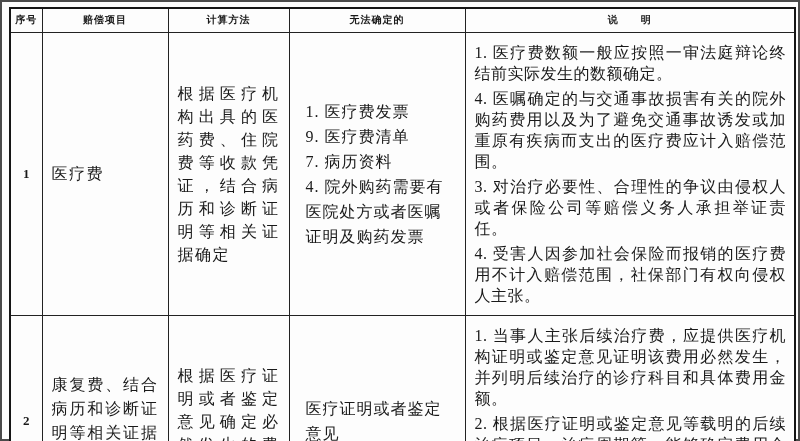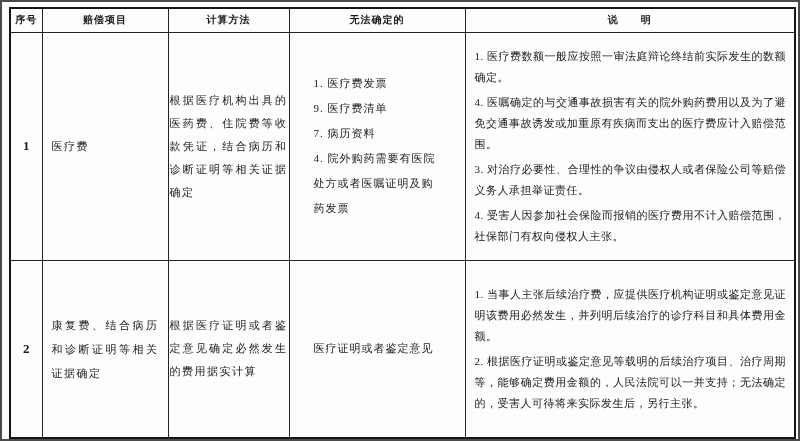--- a/index.html
+++ b/index.html
@@ -41,43 +41,43 @@
   .comp-table tr.row-2 { height: 178px; }
   .comp-table th {
     font-weight: bold;
     font-size: 10px;
     text-align: center;
     letter-spacing: 1px;
     padding: 1px 0 2px 0;
     white-space: nowrap;
   }
   .comp-table td {
-    font-size: 11px;
+    font-size: 16px;
     vertical-align: middle;
   }
   td.seq-cell {
     text-align: center;
     font-size: 13px;
     font-weight: bold;
   }
   td.item-cell {
     padding: 4px 9px;
     line-height: 24px;
     text-align: justify;
     letter-spacing: 1.5px;
   }
   td.method-cell {
-    padding: 4px 1px;
+    padding: 4px 9px;
     line-height: 23px;
     text-align: justify;
     letter-spacing: 1.5px;
     font-family: Liberation Serif, serif;
   }
   td.evidence-cell {
-    padding: 4px 24px;
+    padding: 4px 16px;
     line-height: 25px;
     letter-spacing: 1px;
     text-align: left;
   }
   td.notes-cell {
     padding: 5px 8px 5px 9px;
     line-height: 21px;
     text-align: justify;
     letter-spacing: 0.5px;
   }

